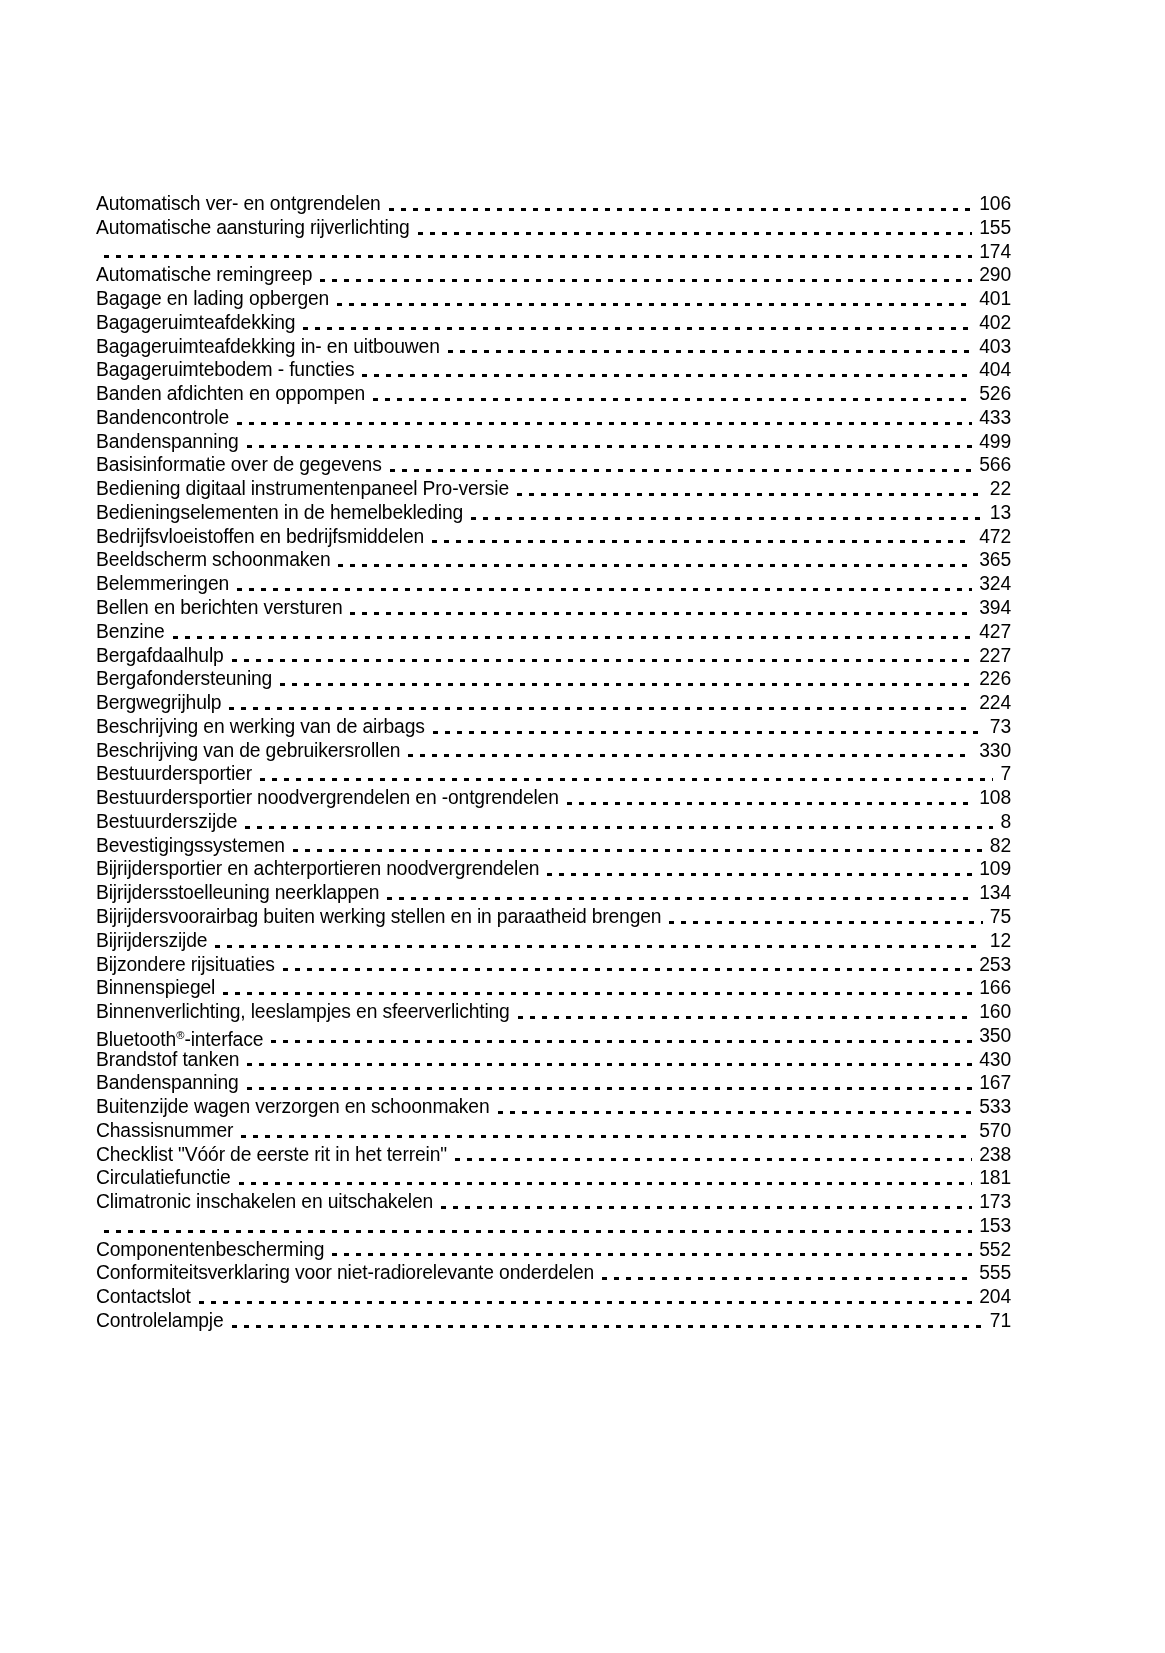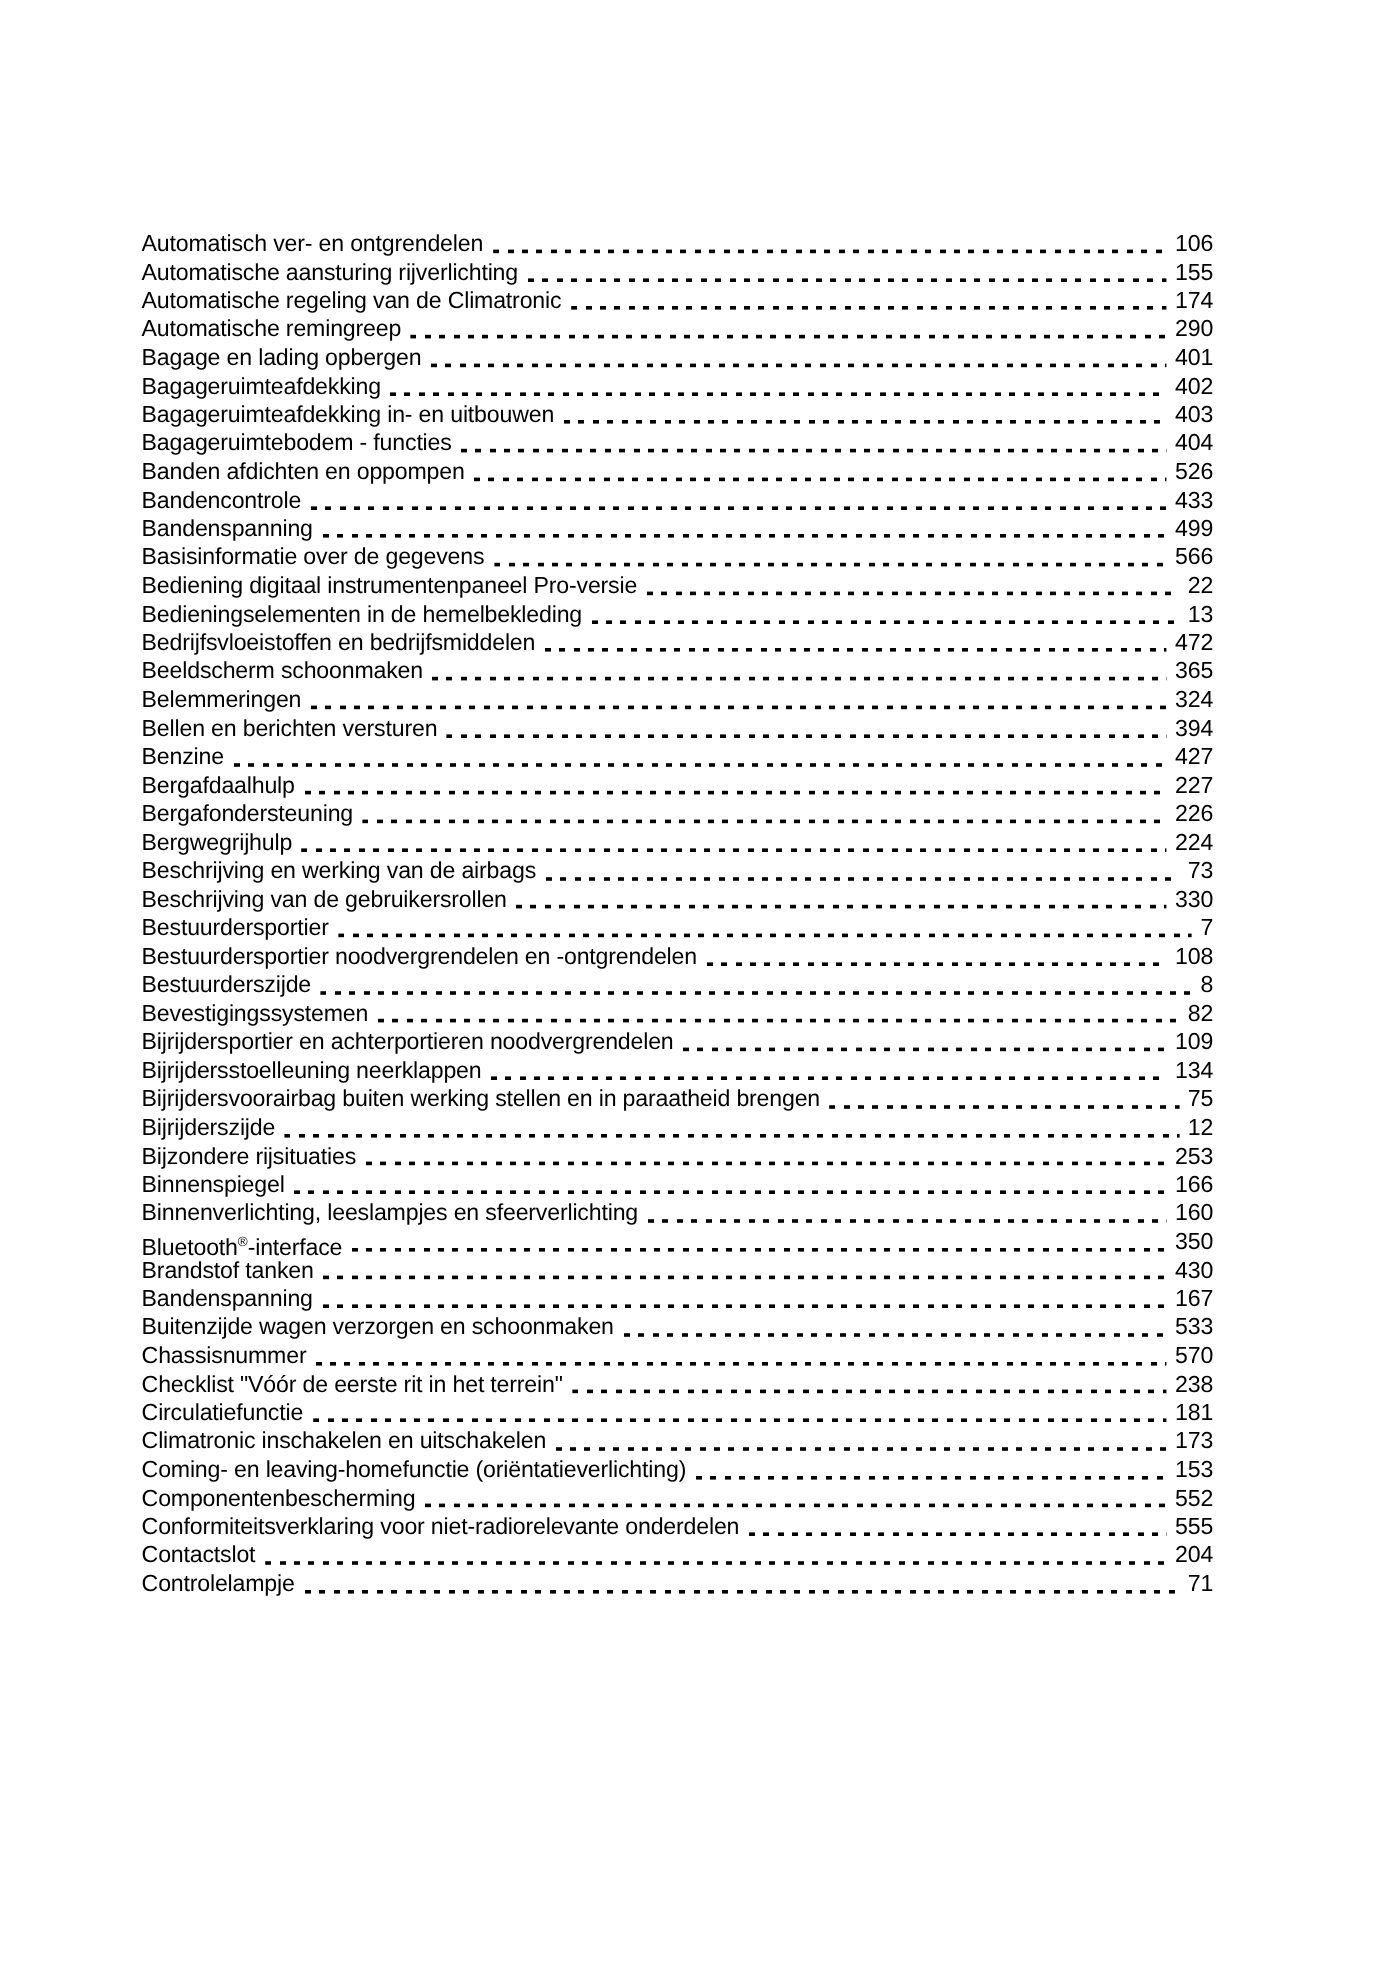--- a/index.html
+++ b/index.html
@@ -21,21 +21,20 @@
     top: 192px;
     width: 915px;
   }
   .row {
     display: flex;
     align-items: stretch;
     height: 23.78px;
     font-size: 19.3px;
     letter-spacing: -0.15px;
     white-space: nowrap;
-    margin-left: 22px;
   }
   .title {
     line-height: 23.78px;
     flex: 0 0 auto;
   }
   .leader {
     flex: 1 1 auto;
     margin: 0 7px 0 8px;
     background-image: repeating-linear-gradient(90deg, #000 0 5px, transparent 5px 12px);
     background-size: auto 3px;
@@ -63,21 +62,20 @@
     <span class="pagenum">106</span>
   </div>
 
   <div class="row">
     <span class="title">Automatische aansturing rijverlichting</span>
     <span class="leader"></span>
     <span class="pagenum">155</span>
   </div>
 
   <div class="row">
-    <span class="title">Automatische regeling van de Climatronic</span>
     <span class="leader"></span>
     <span class="pagenum">174</span>
   </div>
 
   <div class="row">
     <span class="title">Automatische remingreep</span>
     <span class="leader"></span>
     <span class="pagenum">290</span>
   </div>
 
@@ -310,21 +308,20 @@
     <span class="pagenum">181</span>
   </div>
 
   <div class="row">
     <span class="title">Climatronic inschakelen en uitschakelen</span>
     <span class="leader"></span>
     <span class="pagenum">173</span>
   </div>
 
   <div class="row">
-    <span class="title">Coming- en leaving-homefunctie (oriëntatieverlichting)</span>
     <span class="leader"></span>
     <span class="pagenum">153</span>
   </div>
 
   <div class="row">
     <span class="title">Componentenbescherming</span>
     <span class="leader"></span>
     <span class="pagenum">552</span>
   </div>
 

